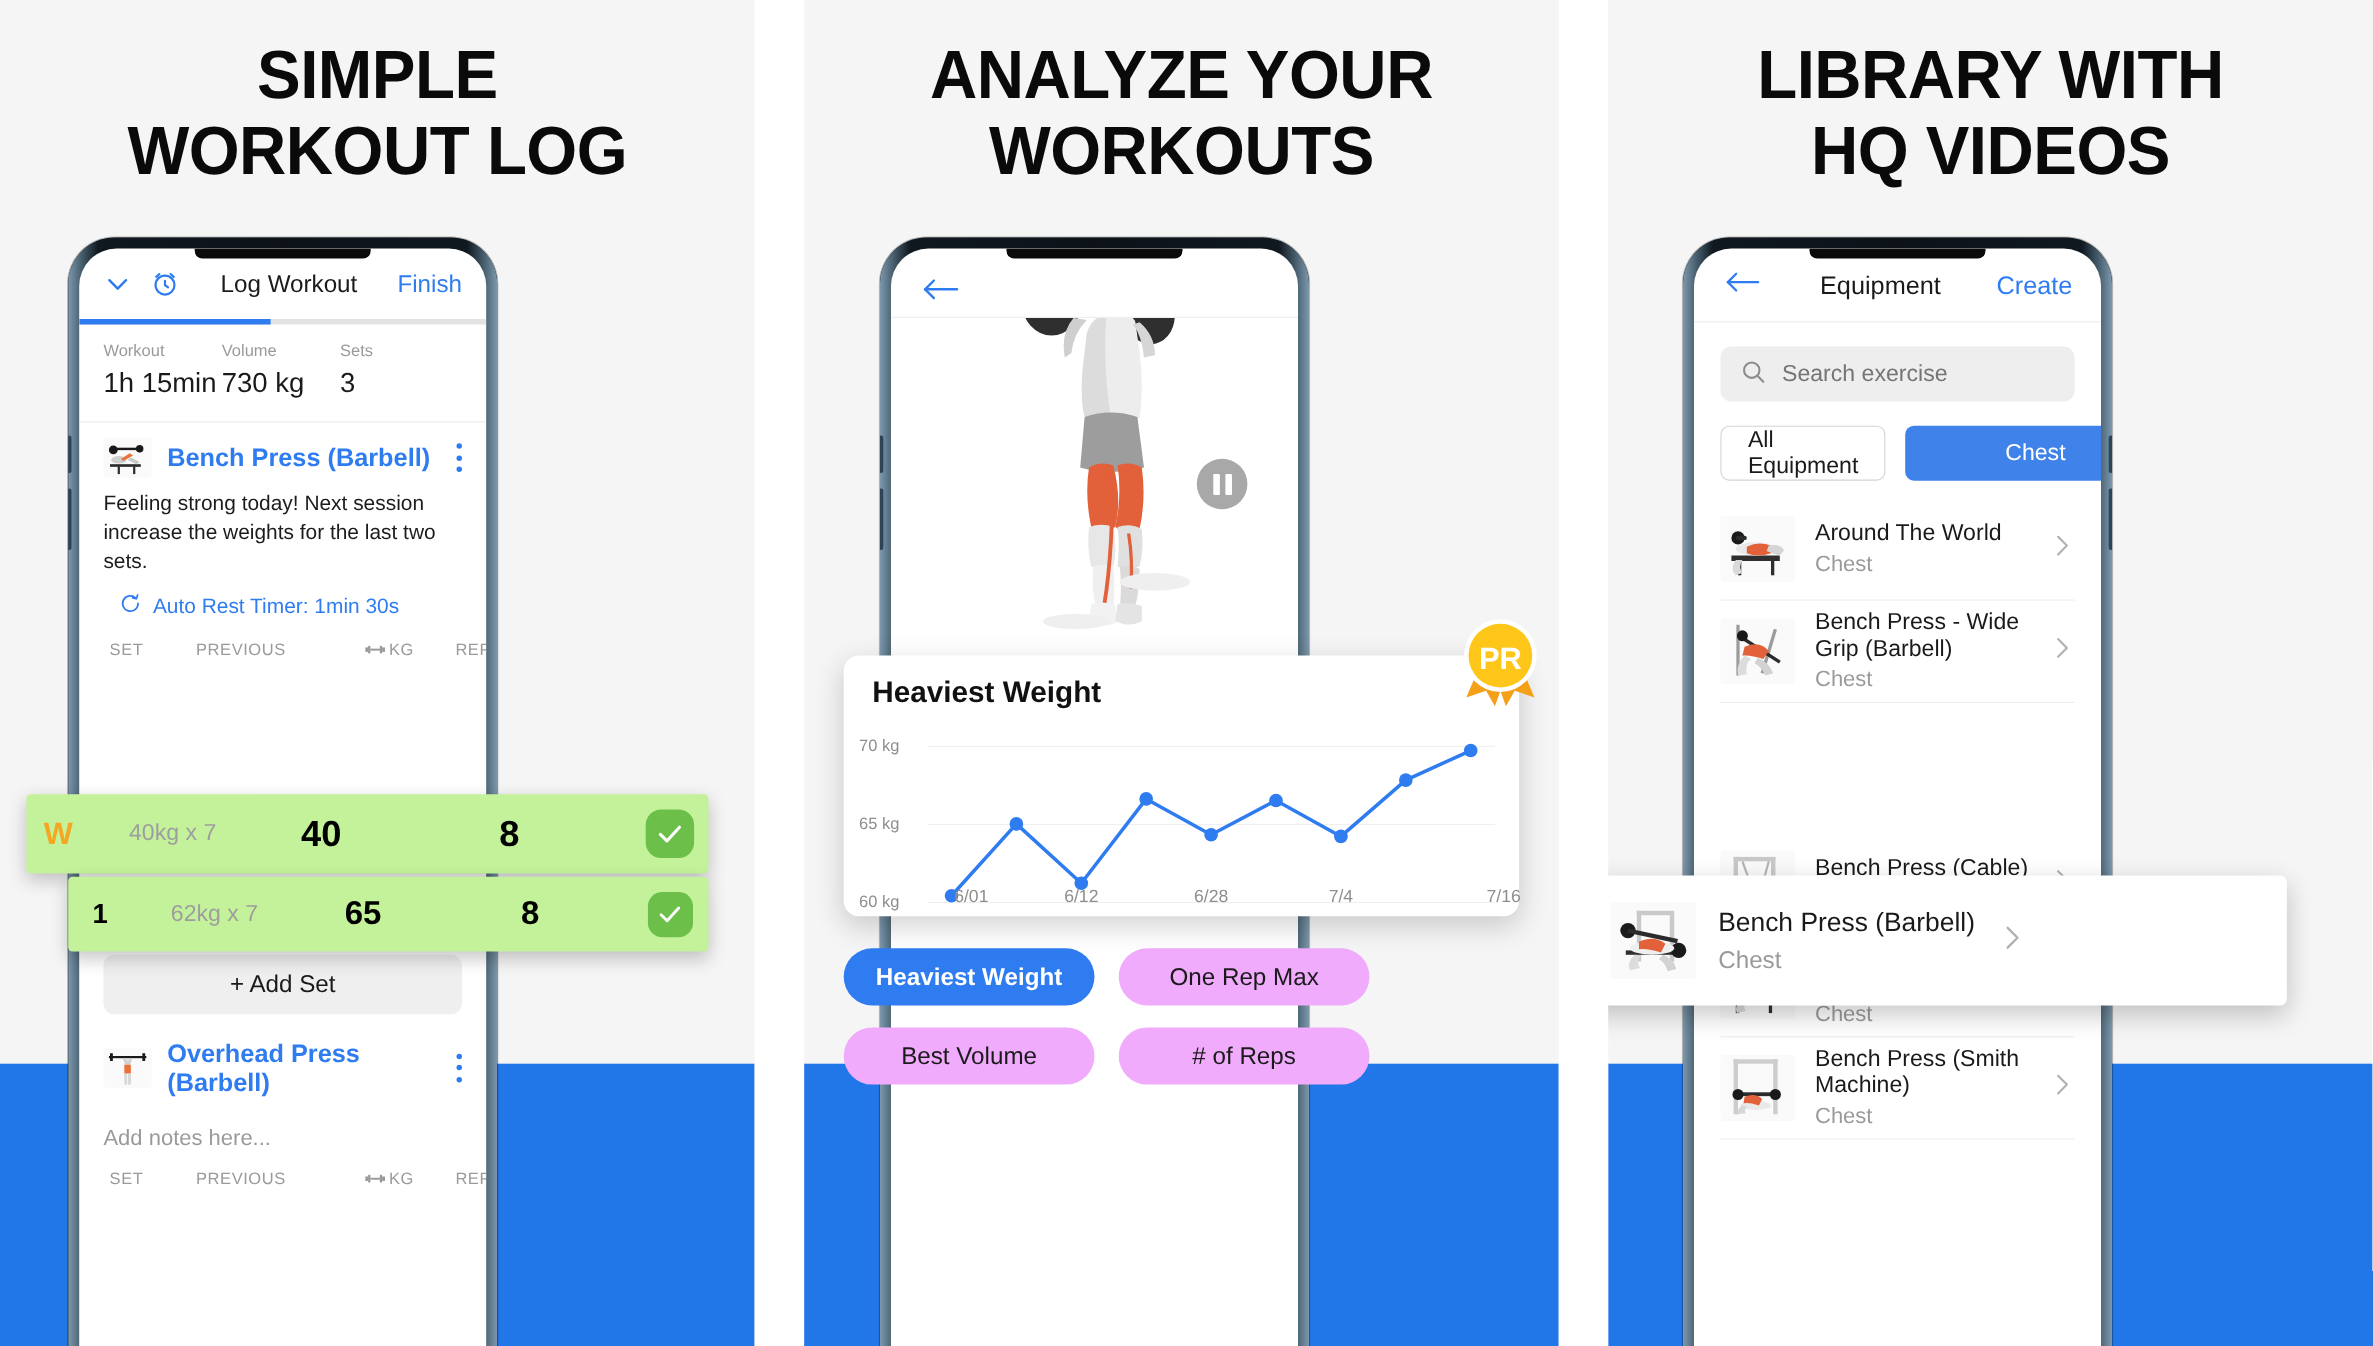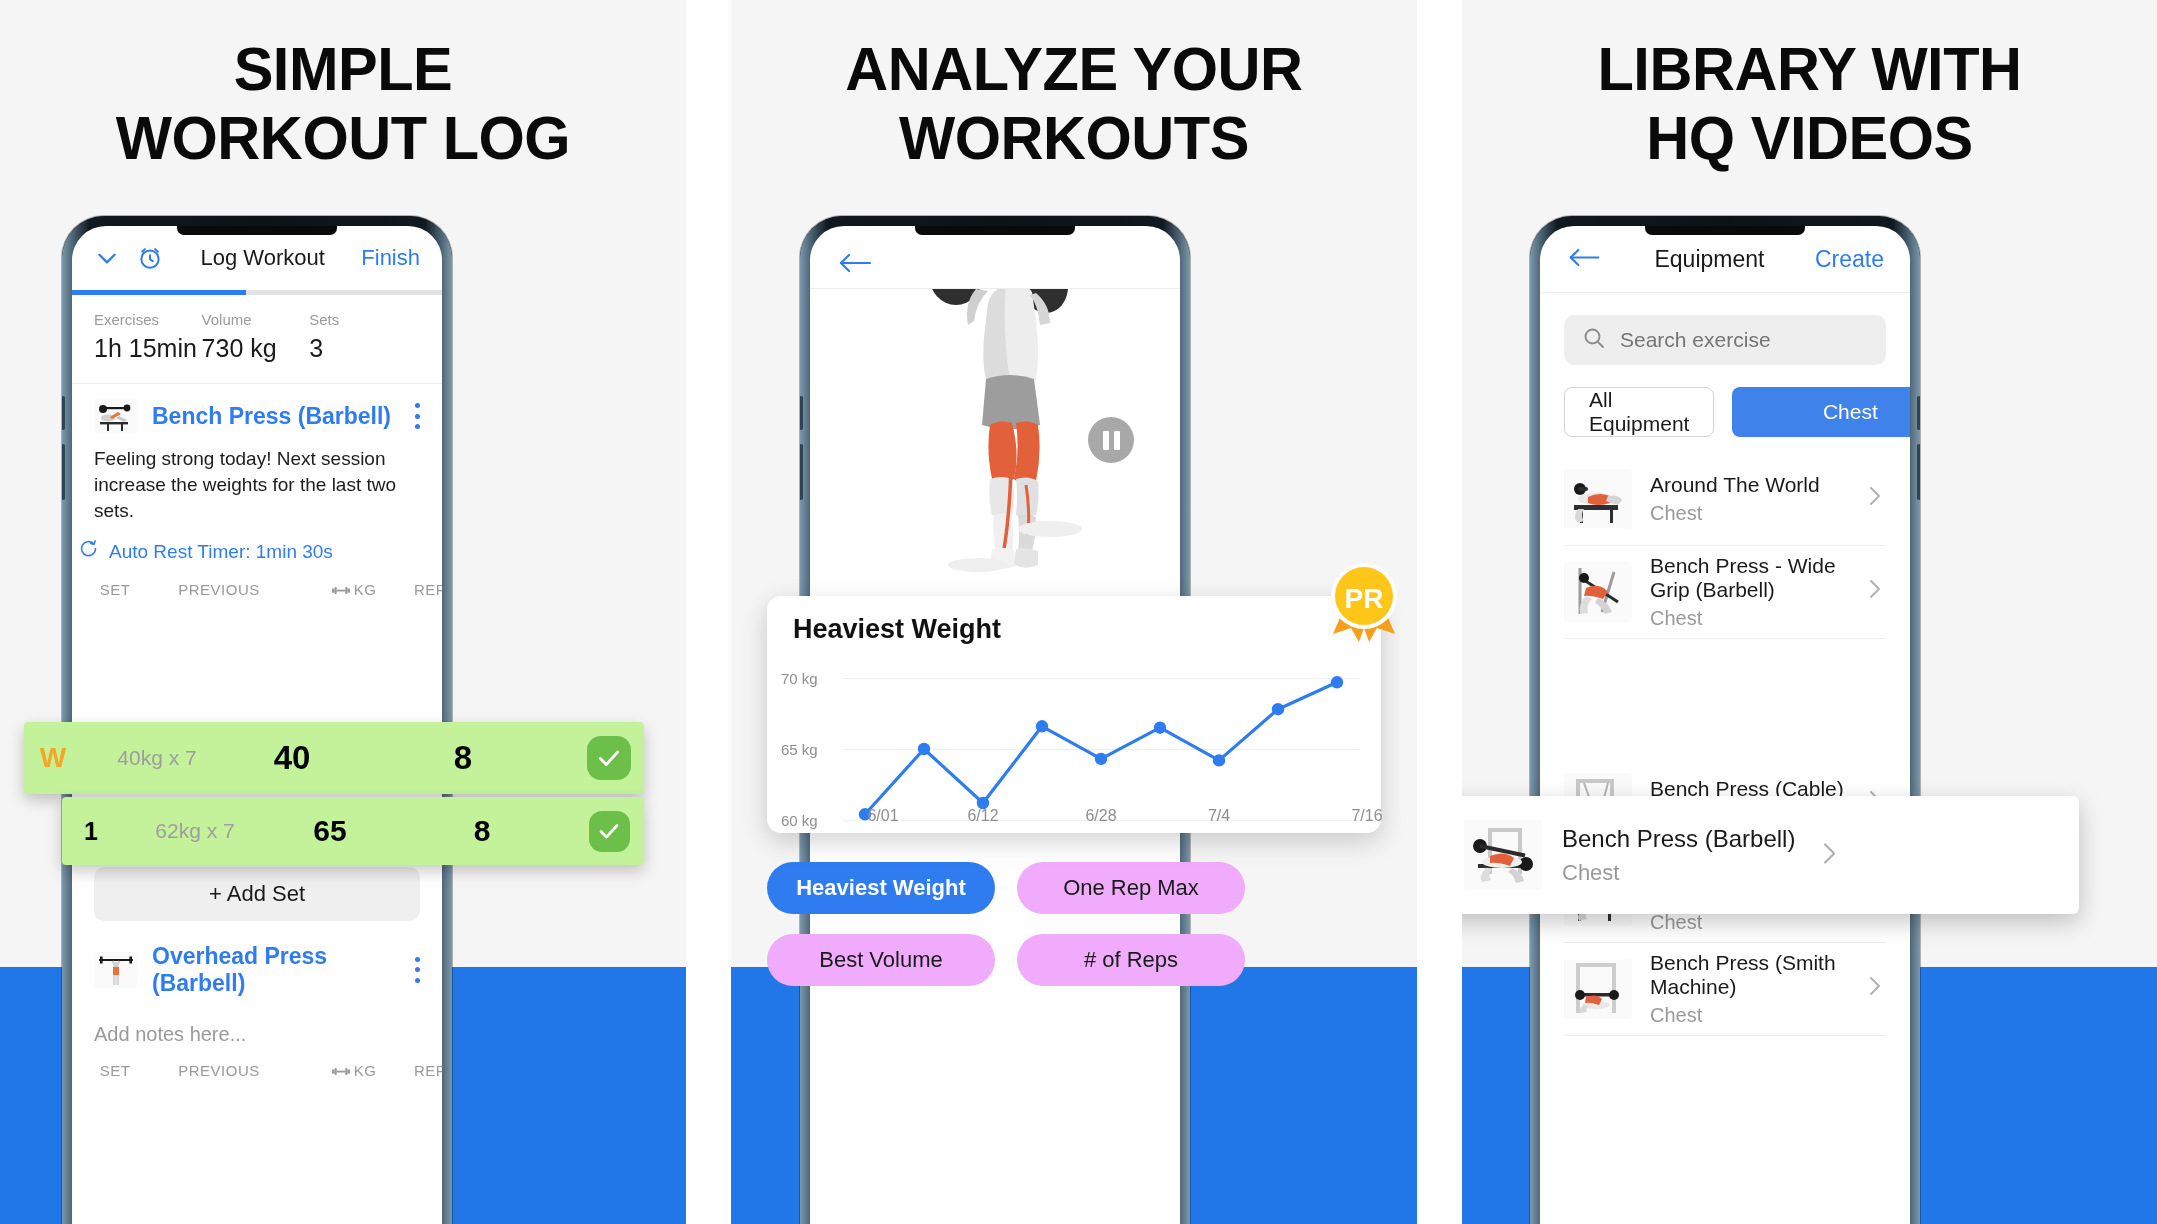--- a/index.html
+++ b/index.html
@@ -85,21 +85,21 @@
 
   .divider { height:1px; background:#ececec; }
 
   .ex-head { display:flex; align-items:center; padding:14px 22px 10px; gap:14px; }
   .ex-thumb { width:44px; height:36px; flex:0 0 44px; }
   .ex-name { font-size:23px; color:#2f7cf0; font-weight:600; flex:1; }
   .kebab { width:6px; height:26px; display:flex; flex-direction:column; justify-content:space-between; align-items:center; }
   .kebab i { width:5px;height:5px;border-radius:50%;background:#2f7cf0; display:block;}
 
   .ex-notes { padding:2px 22px 0; font-size:19px; line-height:1.38; color:#1c1c1c; }
-  .rest-timer { padding:14px 6px 8px; font-size:19px; color:#2f7cf0; display:flex; align-items:center; gap:10px;}
+  .rest-timer { padding:14px 36px 8px; font-size:19px; color:#2f7cf0; display:flex; align-items:center; gap:10px;}
 
   .set-header, .set-row {
     display:flex; align-items:center; font-size:16px; padding:0 14px;
   }
   .set-header { color:#9a9a9a; letter-spacing:.5px; height:34px; font-size:15px;}
   .c-set  { flex:0 0 58px; text-align:center; }
   .c-prev { flex:0 0 150px; text-align:center; }
   .c-kg   { flex:0 0 120px; text-align:center; }
   .c-reps { flex:1 1 auto; text-align:center; }
   .c-chk  { flex:0 0 70px; text-align:center; }
@@ -242,21 +242,21 @@
           <span class="title">Log Workout</span>
           <span class="finish">Finish</span>
         </div>
 
         <div class="progress-track">
           <div class="progress-fill"></div>
         </div>
 
         <div class="stats">
           <div class="stat">
-            <div class="lbl">Exercises</div>
+            <div class="lbl">Workout</div>
             <div class="val">1h 15min</div>
           </div>
           <div class="stat">
             <div class="lbl">Volume</div>
             <div class="val">730 kg</div>
           </div>
           <div class="stat">
             <div class="lbl">Sets</div>
             <div class="val">3</div>
           </div>

